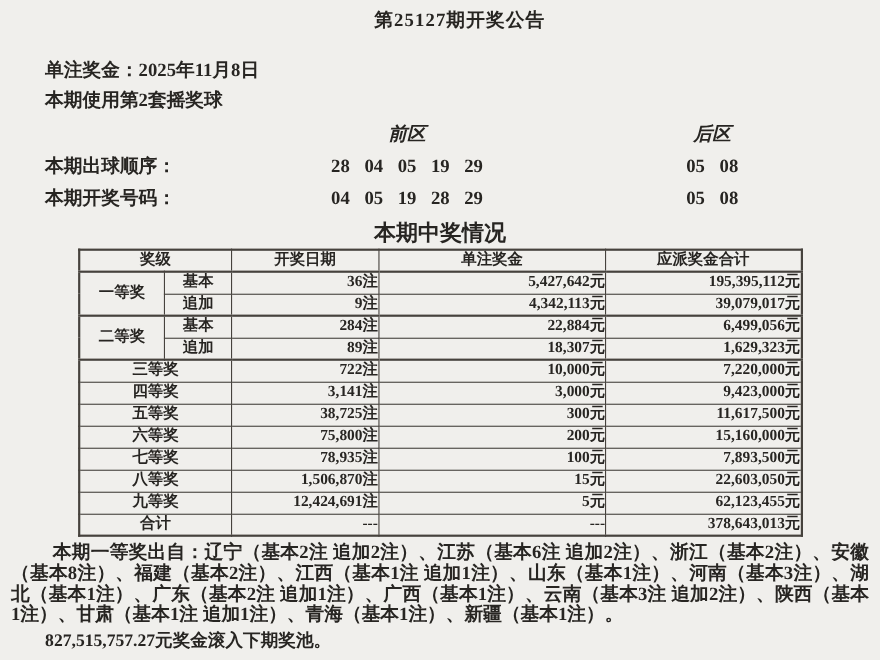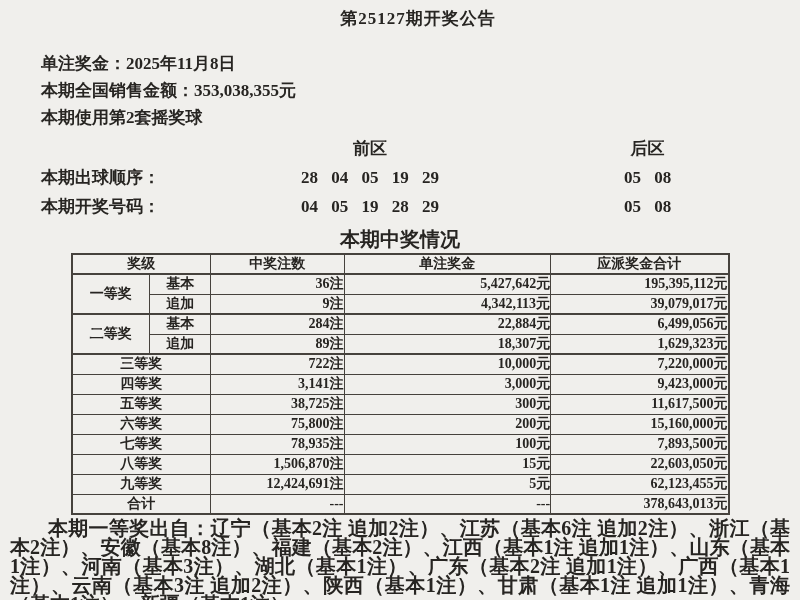--- a/index.html
+++ b/index.html
@@ -14,21 +14,21 @@
   .page-title { text-align:center; font-size:17px; padding-top:7px; letter-spacing:1px;margin-left:36px; }
   .info-block { margin:20px 0 0 41px; font-size:17px; }
   .info-block .info-line { height:27px; line-height:27px; }
   .draw-grid {
     margin-top:3px;
     display:grid;
     grid-template-columns:41px 249px 160px 150px 95px;
     font-size:17px;
   }
   .draw-grid > div { height:29px; line-height:29px; }
-  .zone-head { text-align:center; }
+  .zone-head { text-align:center;font-style:italic; }
   .balls { text-align:center; word-spacing:9px; }
   .section-title { text-align:center; font-size:20px; margin-top:7px; height:22px; line-height:22px; }
   table.prize {
     width:659px; margin:3px auto 0;
     border-collapse:collapse;
     font-size:14px;
     border:2px solid #46423d;
   }
   table.prize th, table.prize td {
     border:1px solid #46423d;
@@ -38,33 +38,32 @@
   }
   table.prize tr.head th { border-bottom:2px solid #46423d; text-align:center; }
   .c { text-align:center; }
   .r { text-align:right; }
   td.count  { padding-right:7px;text-align:right; }
   td.single { padding-right:10px; }
   td.total  { padding-right:5px; }
   tr.group-top td { border-top:2px solid #46423d; }
   .origin-para {
     margin:4px 10px 0 10px;
-    font-size:20px; line-height:19px;
+    font-size:17px; line-height:19px;
     text-indent:38px; text-align:justify;
   }
   .rollover-line { margin:4px 0 0 41px; font-size:16px; }
 </style>
 </head>
 <body>
 
 <div class="page-title">第25127期开奖公告</div>
 
 <div class="info-block">
   <div class="info-line">单注奖金：2025年11月8日</div>
-  <div class="info-line">本期全国销售金额：353,038,355元</div>
   <div class="info-line">本期使用第2套摇奖球</div>
 </div>
 
 <div class="draw-grid">
   <div></div>
   <div></div>
   <div class="zone-head">前区</div>
   <div></div>
   <div class="zone-head">后区</div>
 
@@ -87,21 +86,21 @@
   <colgroup>
     <col style="width:96px">
       <col style="width:74px">
       <col style="width:153px">
       <col style="width:249px">
       <col style="width:208px">
   </colgroup>
   <tbody>
       <tr class="head">
     <th colspan="2">奖级</th>
-    <th>中奖注数</th>
+    <th>开奖日期</th>
     <th>单注奖金</th>
     <th>应派奖金合计</th>
   </tr>
   <tr>
     <td rowspan="2" class="c">一等奖</td>
     <td class="c">基本</td>
     <td class="r count">36注</td>
     <td class="r single">5,427,642元</td>
     <td class="r total">195,395,112元</td>
   </tr>

